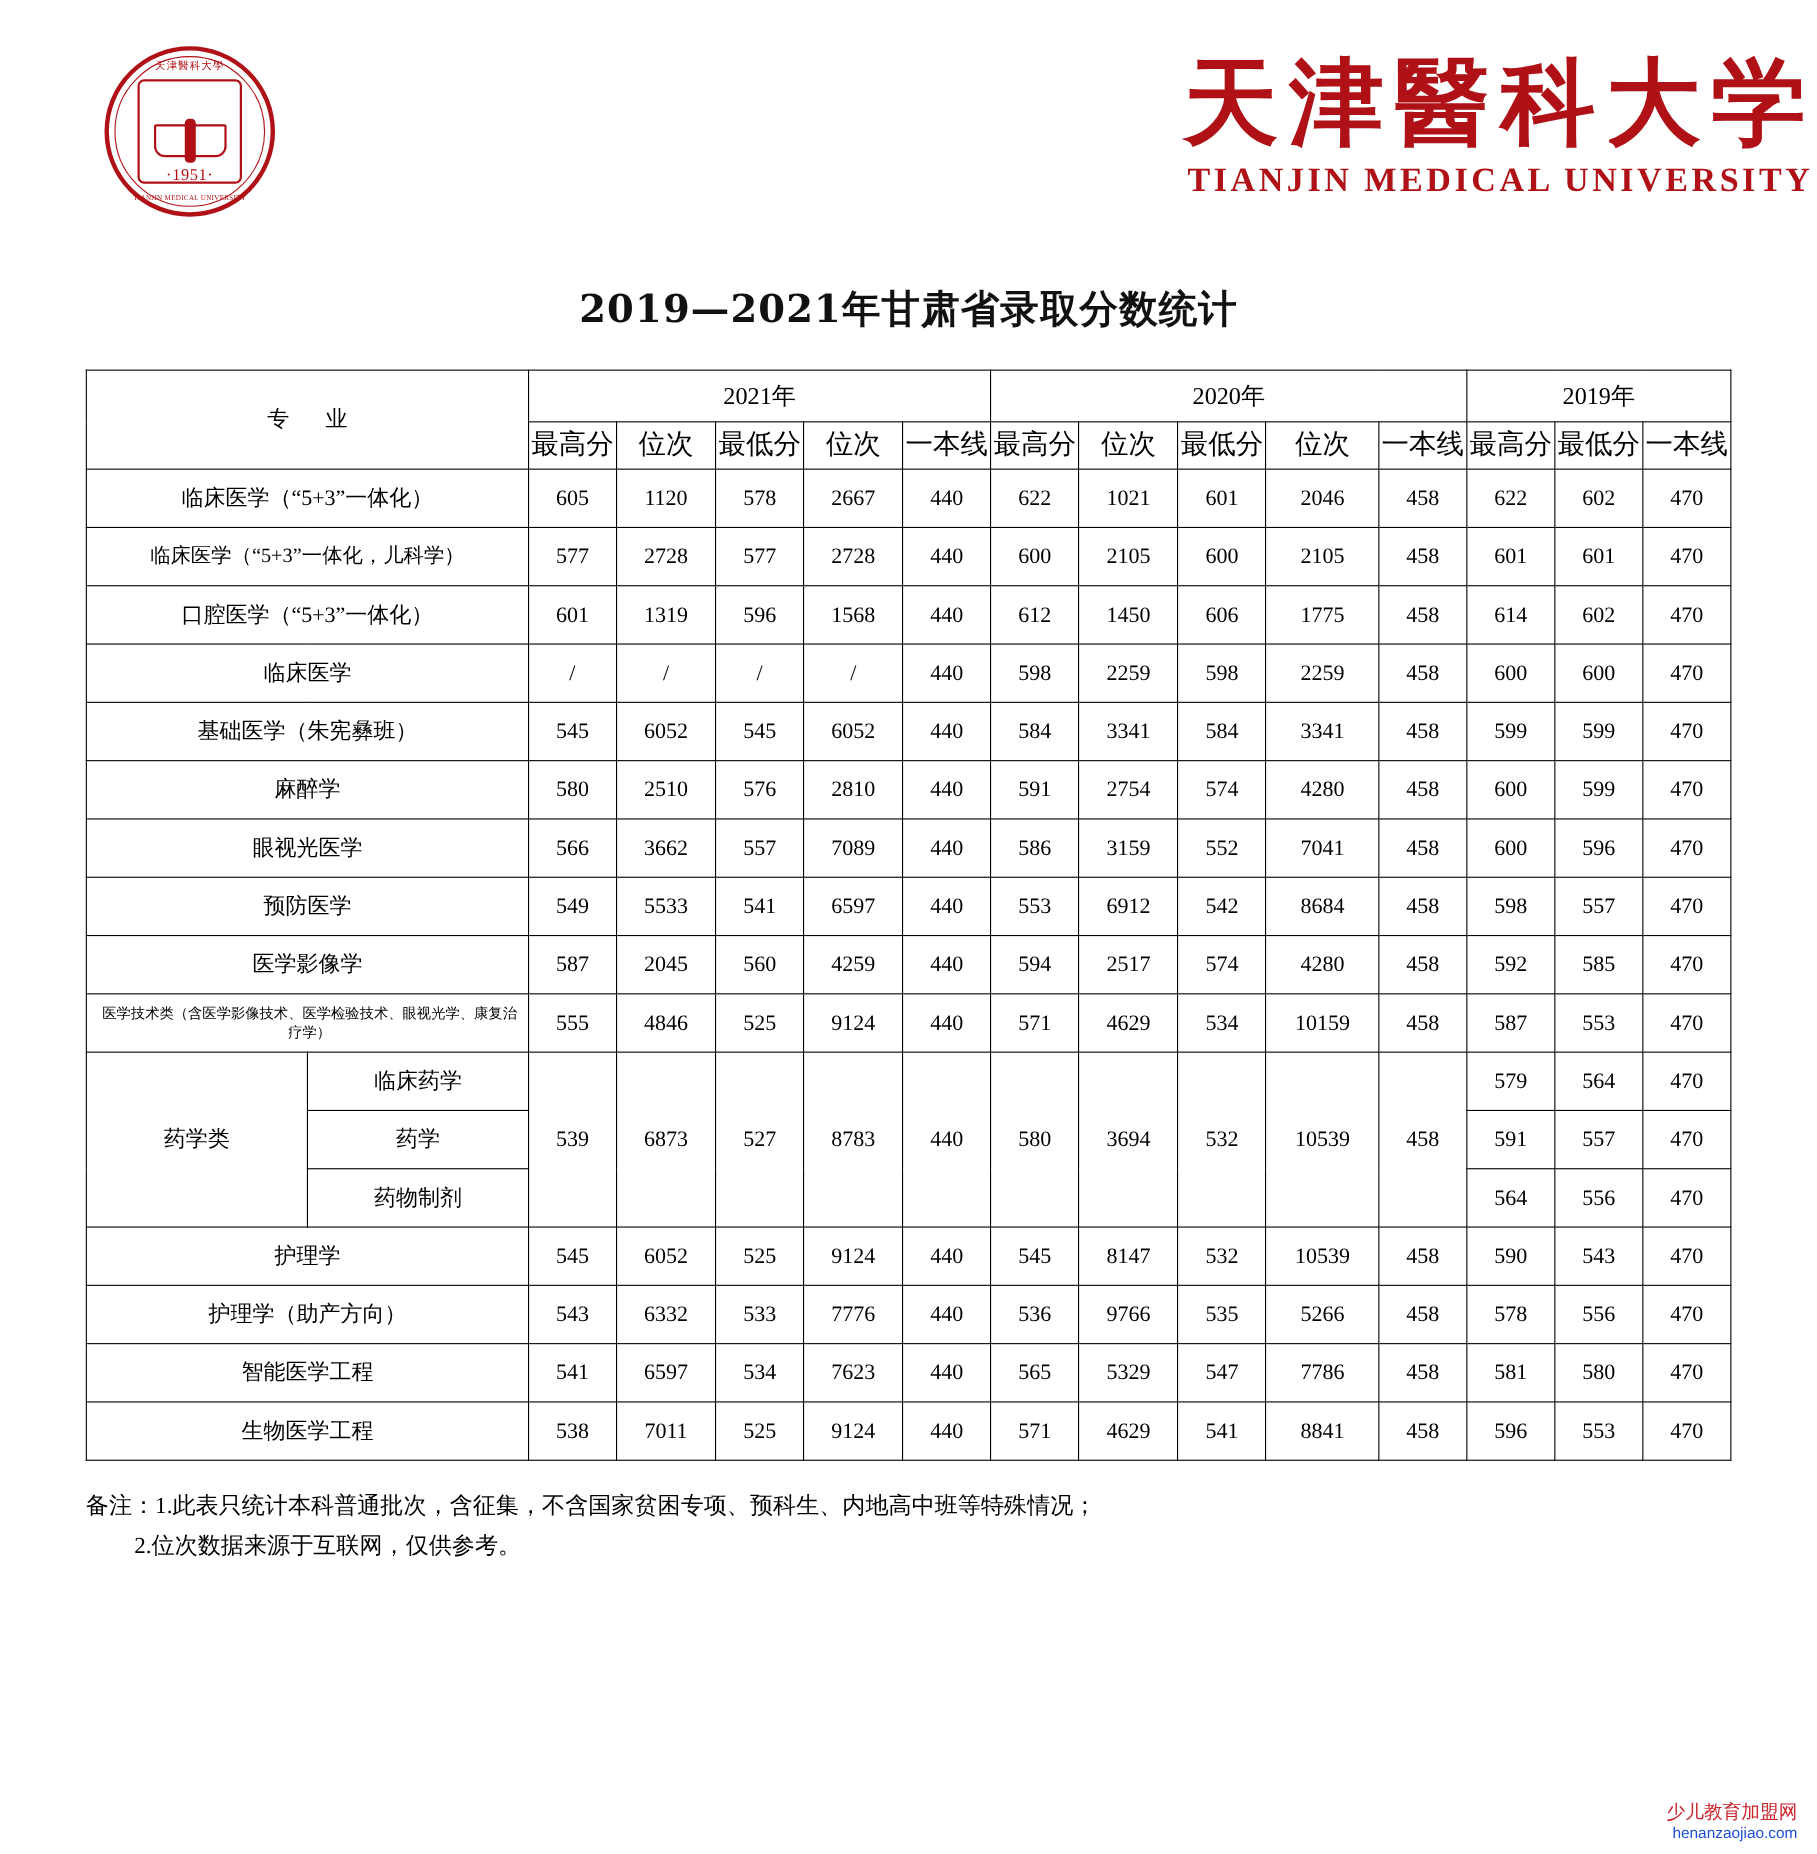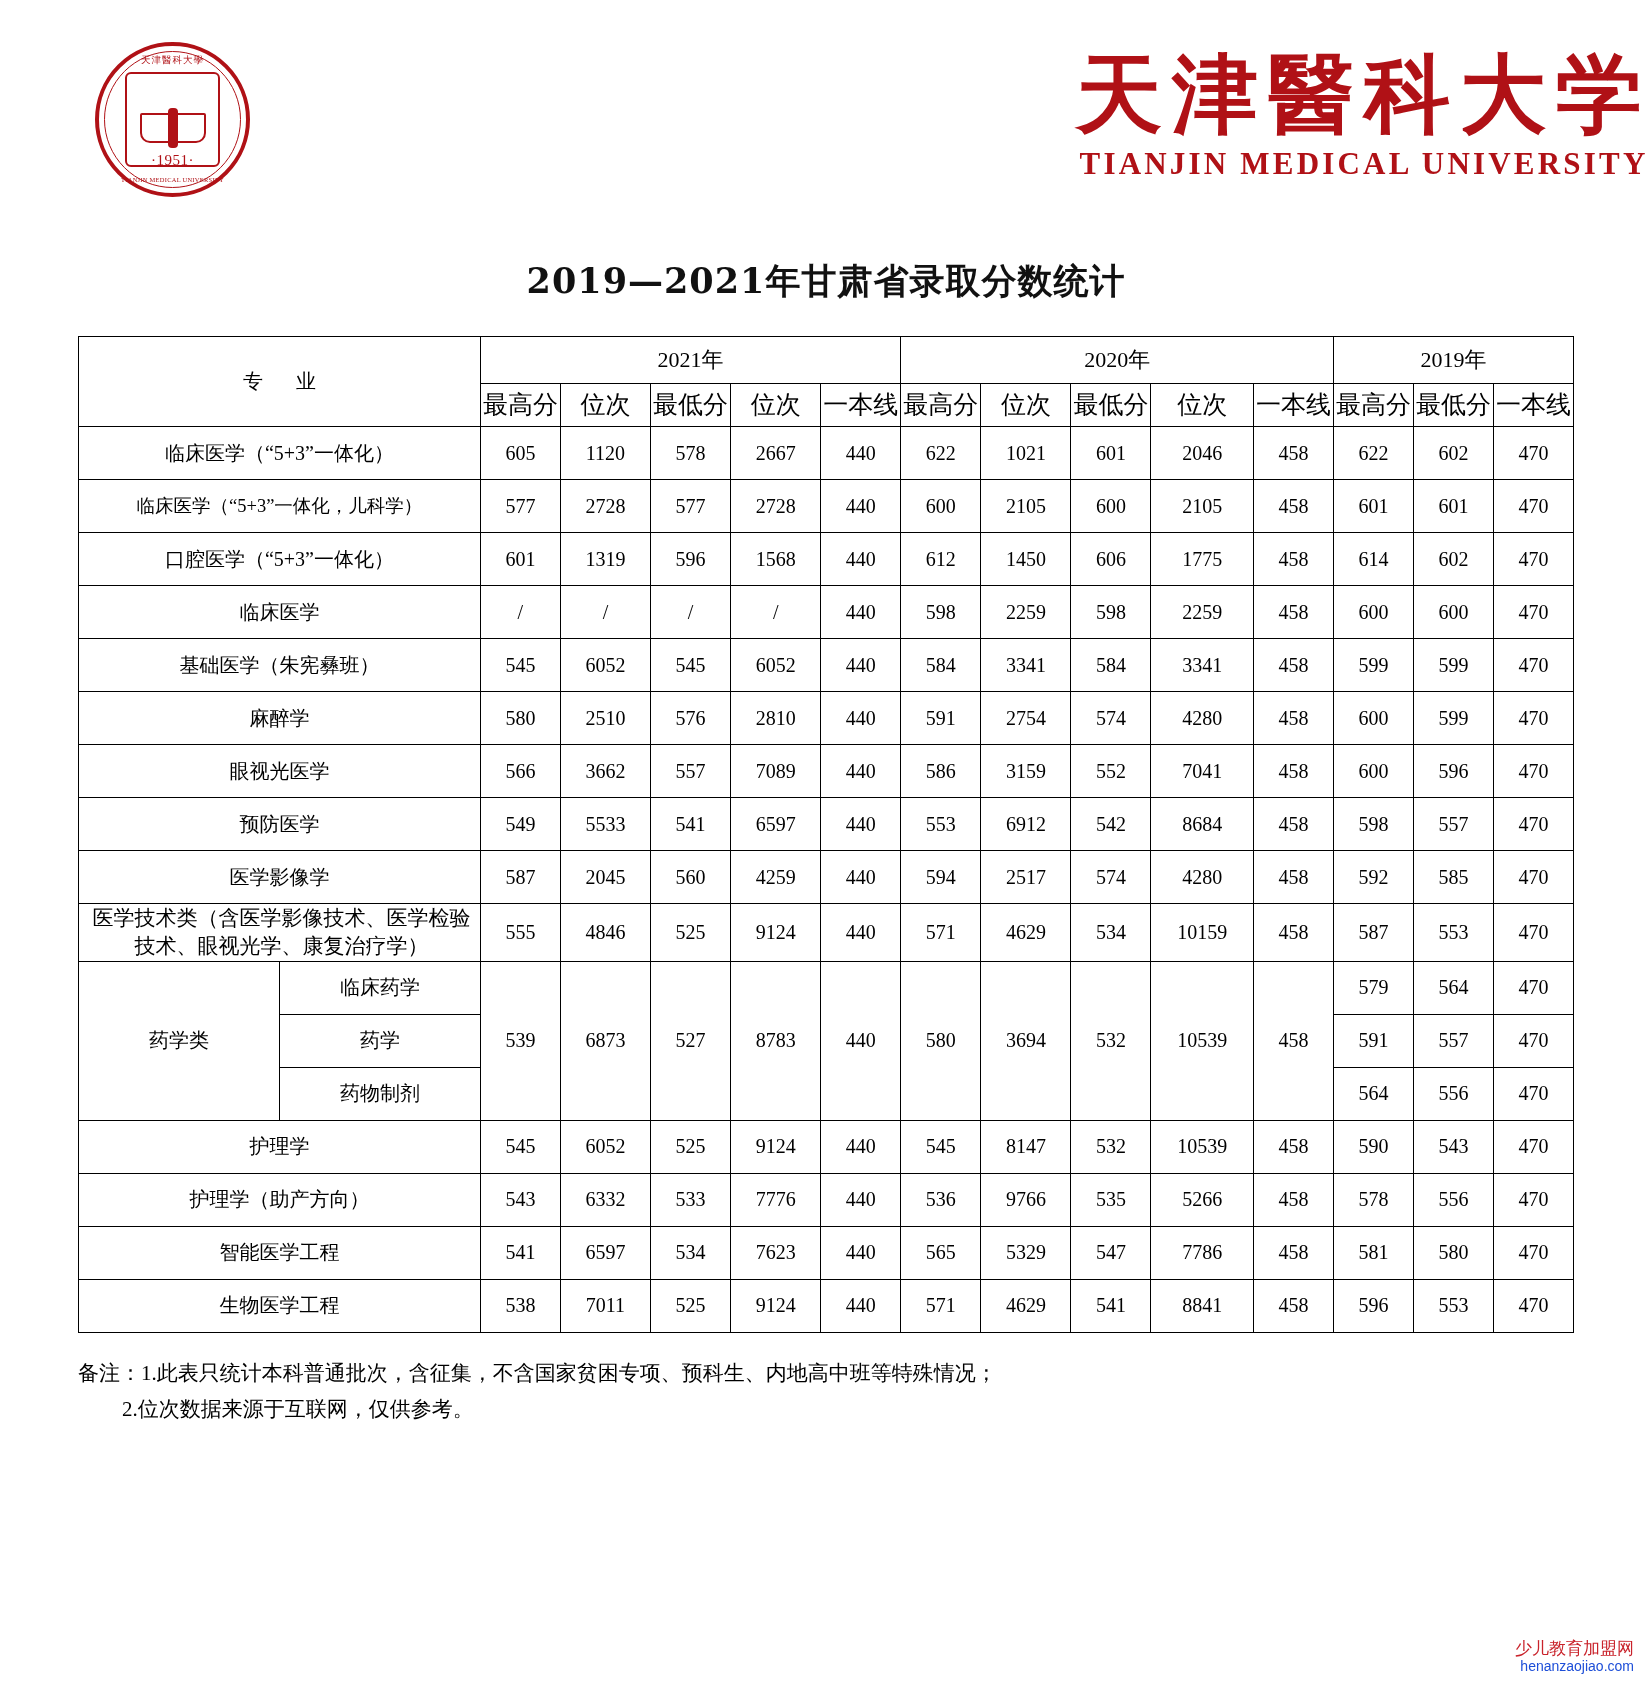--- a/index.html
+++ b/index.html
@@ -192,21 +192,21 @@
   td.major {
     text-align: left;
     padding-left: 16px;
     font-size: 21px;
   }
   td.major.small {
     font-size: 18.5px;
     line-height: 1.35;
   }
   td.major.tiny {
-    font-size: 21px;
+    font-size: 13px;
     line-height: 1.35;
     padding-left: 8px;
     padding-right: 4px;
   }
   td.sub-major {
     text-align: left;
     padding-left: 26px;
     font-size: 21px;
   }
   td.grp-major {

